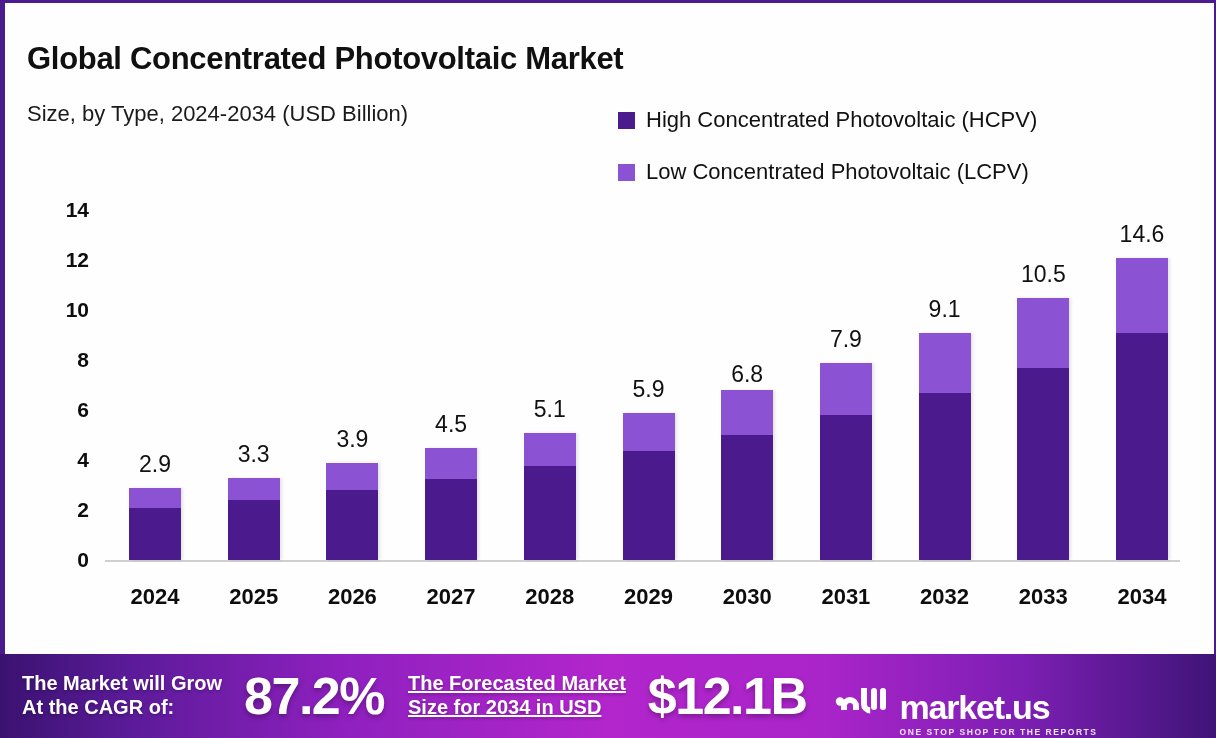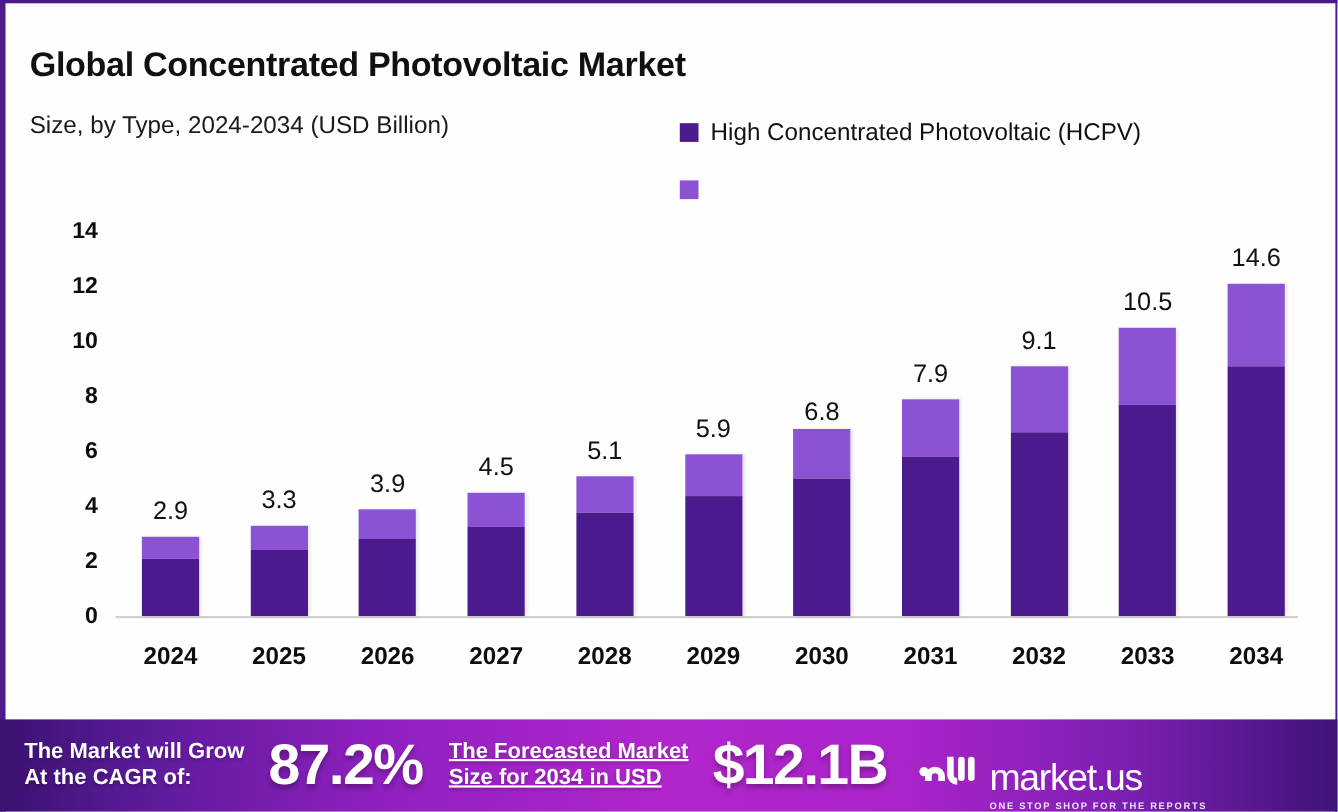--- a/index.html
+++ b/index.html
@@ -145,21 +145,21 @@
   #brand {
     display: flex;
     align-items: center;
     margin-left: 28px;
   }
   #brand-mark { flex: 0 0 auto; margin-right: 9px; }
   #brand-words { display: flex; flex-direction: column; }
   #brand-name {
     color: #ffffff;
     font-size: 34px;
-    font-weight: normal;
+    font-weight: bold;
     letter-spacing: -1.2px;
     line-height: 1;
     white-space: nowrap;
     margin-top: 34px;
   }
   #brand-tag {
     color: #f1e2fb;
     font-size: 8.5px;
     font-weight: bold;
     letter-spacing: 1.55px;
@@ -175,20 +175,21 @@
   <div id="title">Global Concentrated Photovoltaic Market</div>
   <div id="subtitle">Size, by Type, 2024-2034 (USD Billion)</div>
 
   <div id="legend">
     <div class="legend-row">
       <span class="legend-swatch" style="background:#4b1a8c"></span>
       <span class="legend-label">High Concentrated Photovoltaic (HCPV)</span>
     </div>
     <div class="legend-row">
       <span class="legend-swatch" style="background:#8b52d4"></span>
+      <span class="legend-label">Low Concentrated Photovoltaic (LCPV)</span>
     </div>
   </div>
 
   <div id="plot">
     <div id="yaxis">
         <div class="ytick" style="left: 38px; top: 557px;">0</div>
         <div class="ytick" style="left: 38px; top: 507px;">2</div>
         <div class="ytick" style="left: 38px; top: 457px;">4</div>
         <div class="ytick" style="left: 38px; top: 407px;">6</div>
         <div class="ytick" style="left: 38px; top: 357px;">8</div>

